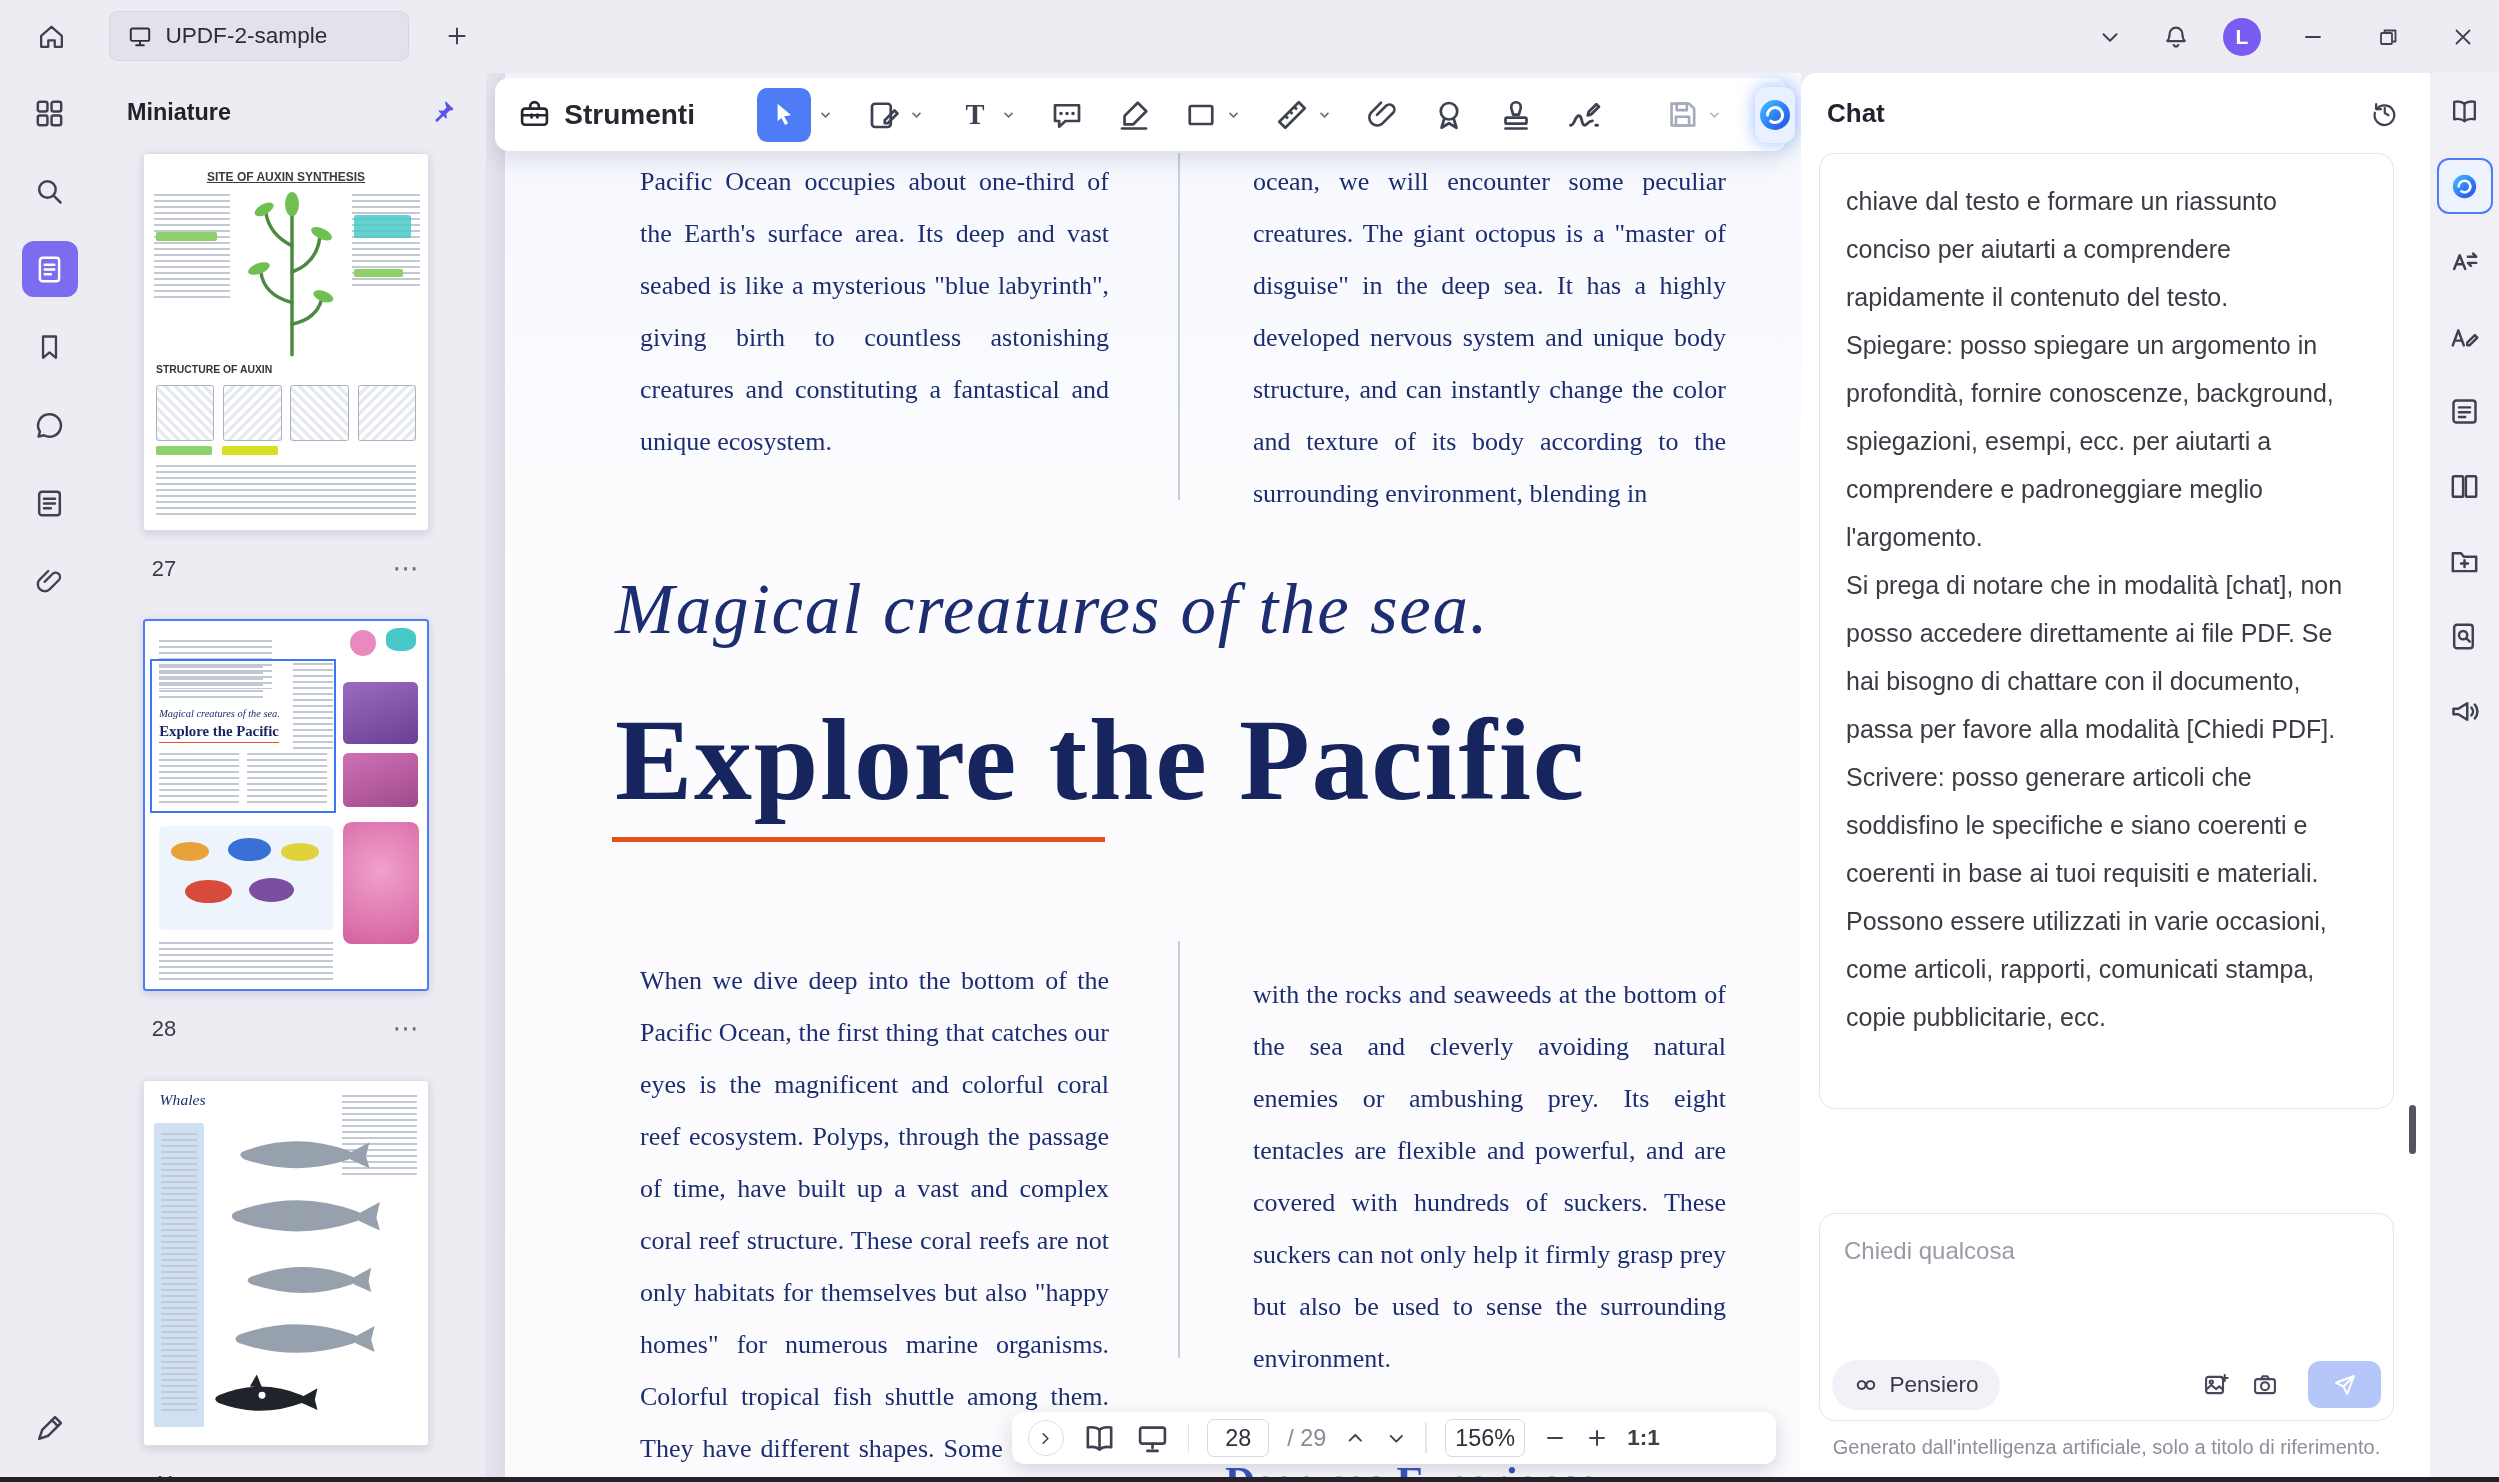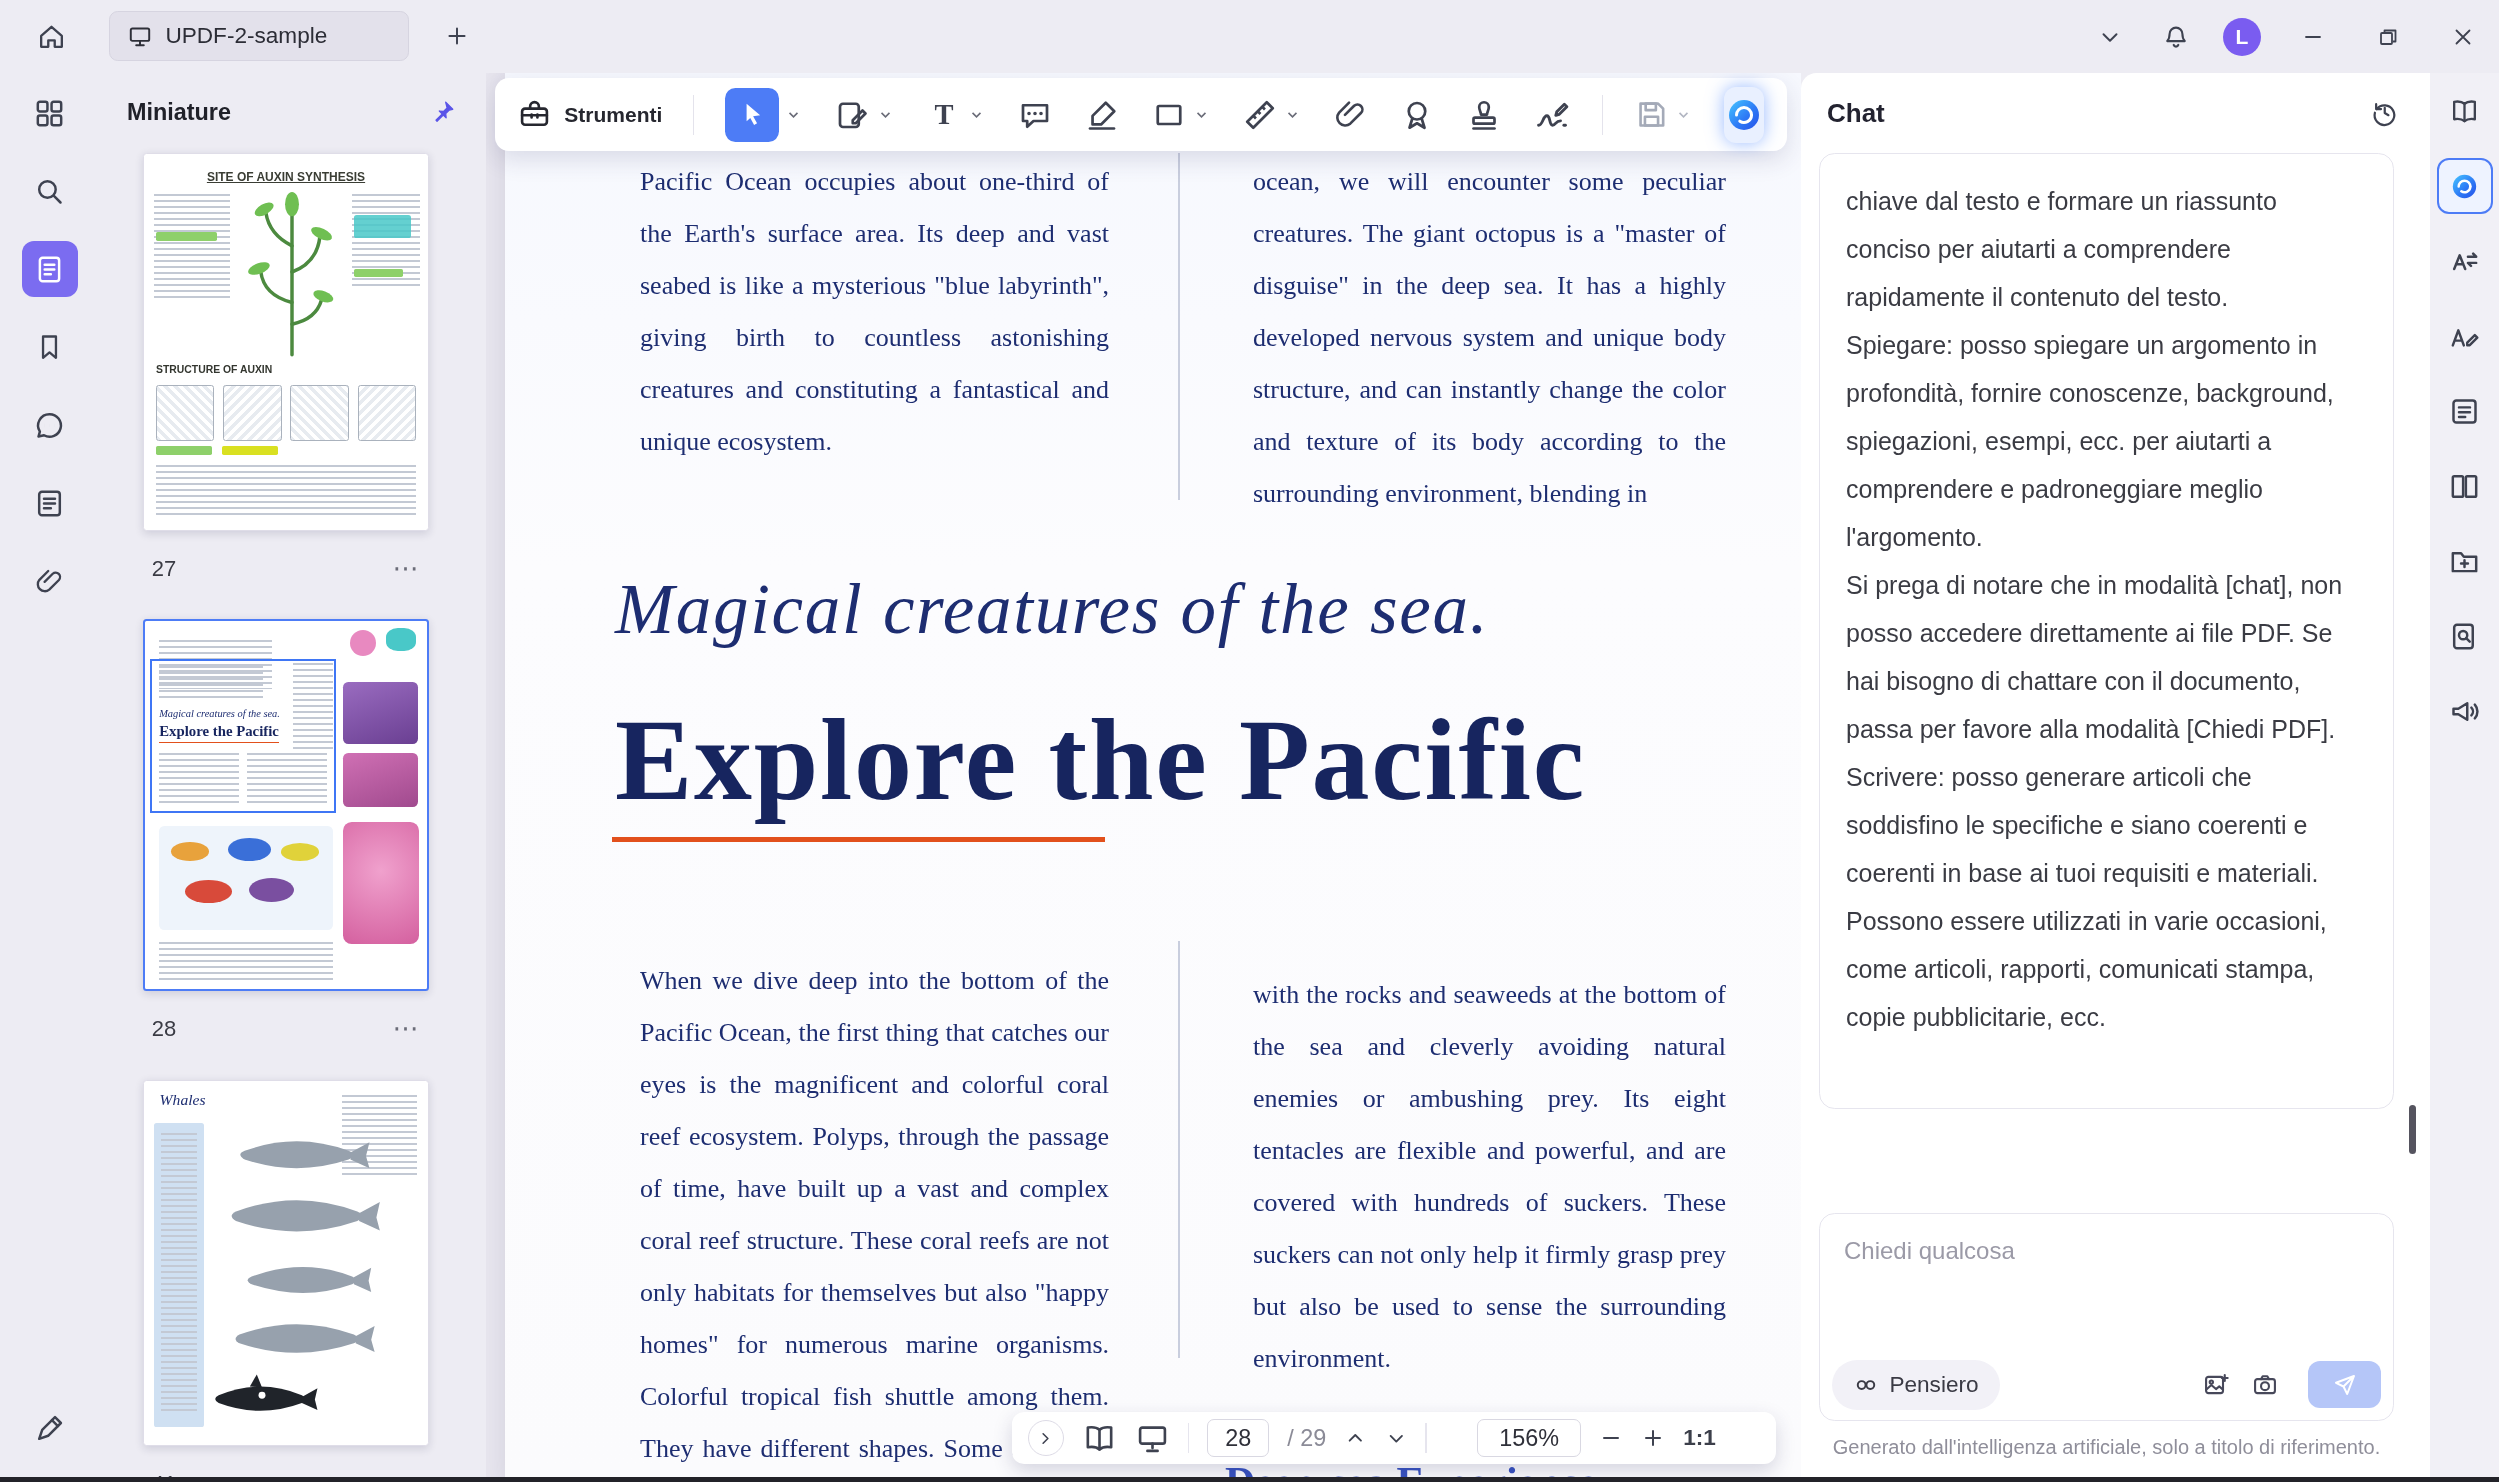--- a/index.html
+++ b/index.html
@@ -67,21 +67,21 @@
   .deep-heading { position:absolute; left:720px; top:1385px; font-family:"Liberation Serif", serif;
                   font-weight:bold; font-size:42px; color:#3752c0; white-space:nowrap; }
 
   
   .toolbar { position:absolute; left:8.7px; top:5.2px; right:14px; height:73px; background:#fff;
              border-radius:14px; box-shadow:0 8.7px 24px rgba(40,40,90,.14);
              display:flex; align-items:center; padding:0 22.6px; gap:31px; z-index:8; }
   .tb-group { display:flex; align-items:center; gap:5.2px; }
   .tb-sep { width:1.7px; height:40px; background:#e4e3ec; }
   .strumenti { gap:12px; }
-  .strumenti .lbl { font-size:21px; font-weight:bold; color:#26272f; }
+  .strumenti .lbl { font-size:28px; font-weight:bold; color:#26272f; }
   .tool-active { width:54px; height:54px; background:#4d7cf6; border-radius:10.4px; color:#fff; }
   .ai-btn { width:56px; height:56px; background:#e9f0ff; border-radius:12px;
             box-shadow:0 0 17.4px rgba(70,130,255,.55); }
   .tb-push { margin-left:auto; }
   .dim { color:#a4aab8; }
 
   
   .pager { position:absolute; left:526px; top:1339px; width:764px; height:52px; background:#fff;
            border-radius:12px; box-shadow:0 7px 19px rgba(40,40,90,.18);
            display:flex; align-items:center; padding:0 15.6px; gap:18px; z-index:9; }
@@ -640,21 +640,21 @@
         </svg>
     </button>
     <button class="btn">
       <svg width="22.6" height="22.6" viewBox="0 0 24 24">
           <g fill="none" stroke="currentColor" stroke-width="2" stroke-linecap="round" stroke-linejoin="round">
             <path d="M6 9.5l6 6 6-6"></path>
           </g>
         </svg>
     </button>
     <div class="pg-sep"></div>
-    <div class="pg-box" style="width:104px;margin-left:32px;">156%</div>
+    <div class="pg-box" style="width:80px;">156%</div>
     <button class="btn">
       <svg width="24" height="24" viewBox="0 0 24 24">
           <g fill="none" stroke="currentColor" stroke-width="2" stroke-linecap="round">
             <path d="M5 12h14"></path>
           </g>
         </svg>
     </button>
     <button class="btn">
       <svg width="24" height="24" viewBox="0 0 24 24">
           <g fill="none" stroke="currentColor" stroke-width="2" stroke-linecap="round">

